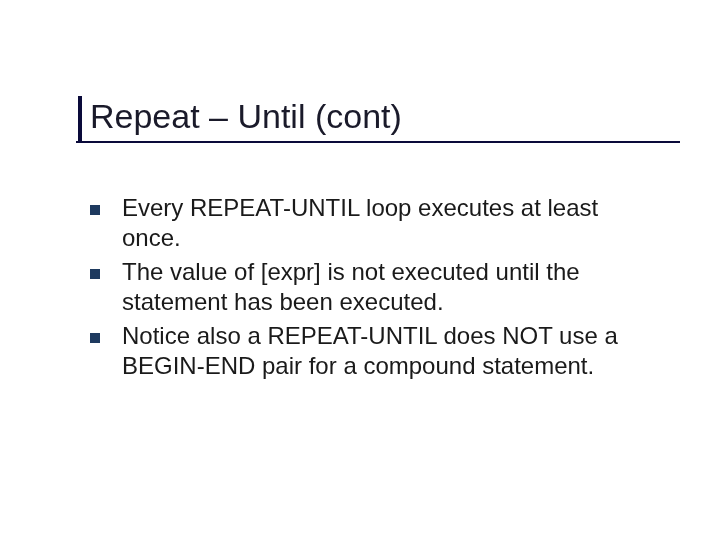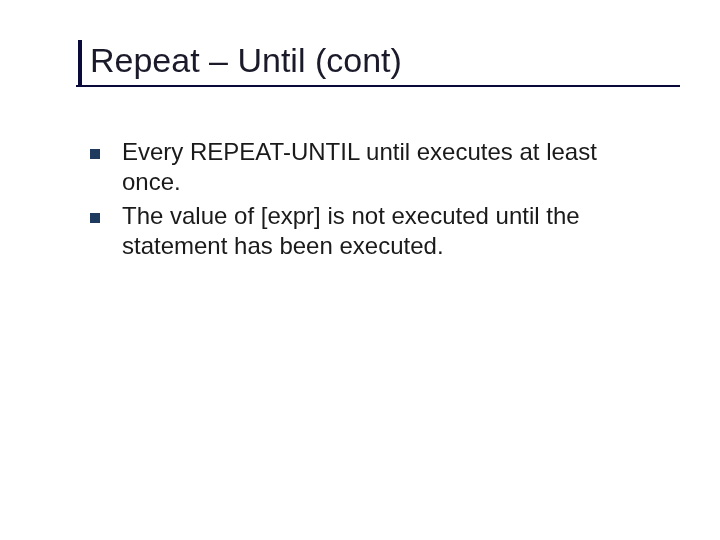--- a/index.html
+++ b/index.html
@@ -5,21 +5,21 @@
   body {
     margin: 0;
     padding: 0;
     width: 720px;
     height: 540px;
     background: #ffffff;
     font-family: Verdana, Geneva, sans-serif;
     overflow: hidden;
   }
   .slide {
-    padding: 40px 70px 40px 90px;
+    padding: 96px 70px 40px 90px;
     box-sizing: border-box;
   }
   .title-block {
     position: relative;
     margin-bottom: 50px;
   }
   .title-bar {
     position: absolute;
     left: -12px;
     top: 0;
@@ -72,20 +72,24 @@
 <div class="slide">
   <div class="title-block">
     <div class="title-bar"></div>
     <h1 class="title-text">Repeat – Until  (cont)</h1>
     <div class="title-underline"></div>
   </div>
 
   <ul class="bullets">
     <li class="bullet-item">
       <span class="bullet-marker"></span>
-      <span class="bullet-text">Every REPEAT-UNTIL until executes at least once.</span>
+      <span class="bullet-text">Every REPEAT-UNTIL loop executes at least once.</span>
     </li>
     <li class="bullet-item">
       <span class="bullet-marker"></span>
       <span class="bullet-text">The value of [expr] is not executed until the statement has been executed.</span>
     </li>
+    <li class="bullet-item">
+      <span class="bullet-marker"></span>
+      <span class="bullet-text">Notice also a REPEAT-UNTIL does NOT use a BEGIN-END pair for a compound statement.</span>
+    </li>
   </ul>
 </div>
 
 </body></html>

